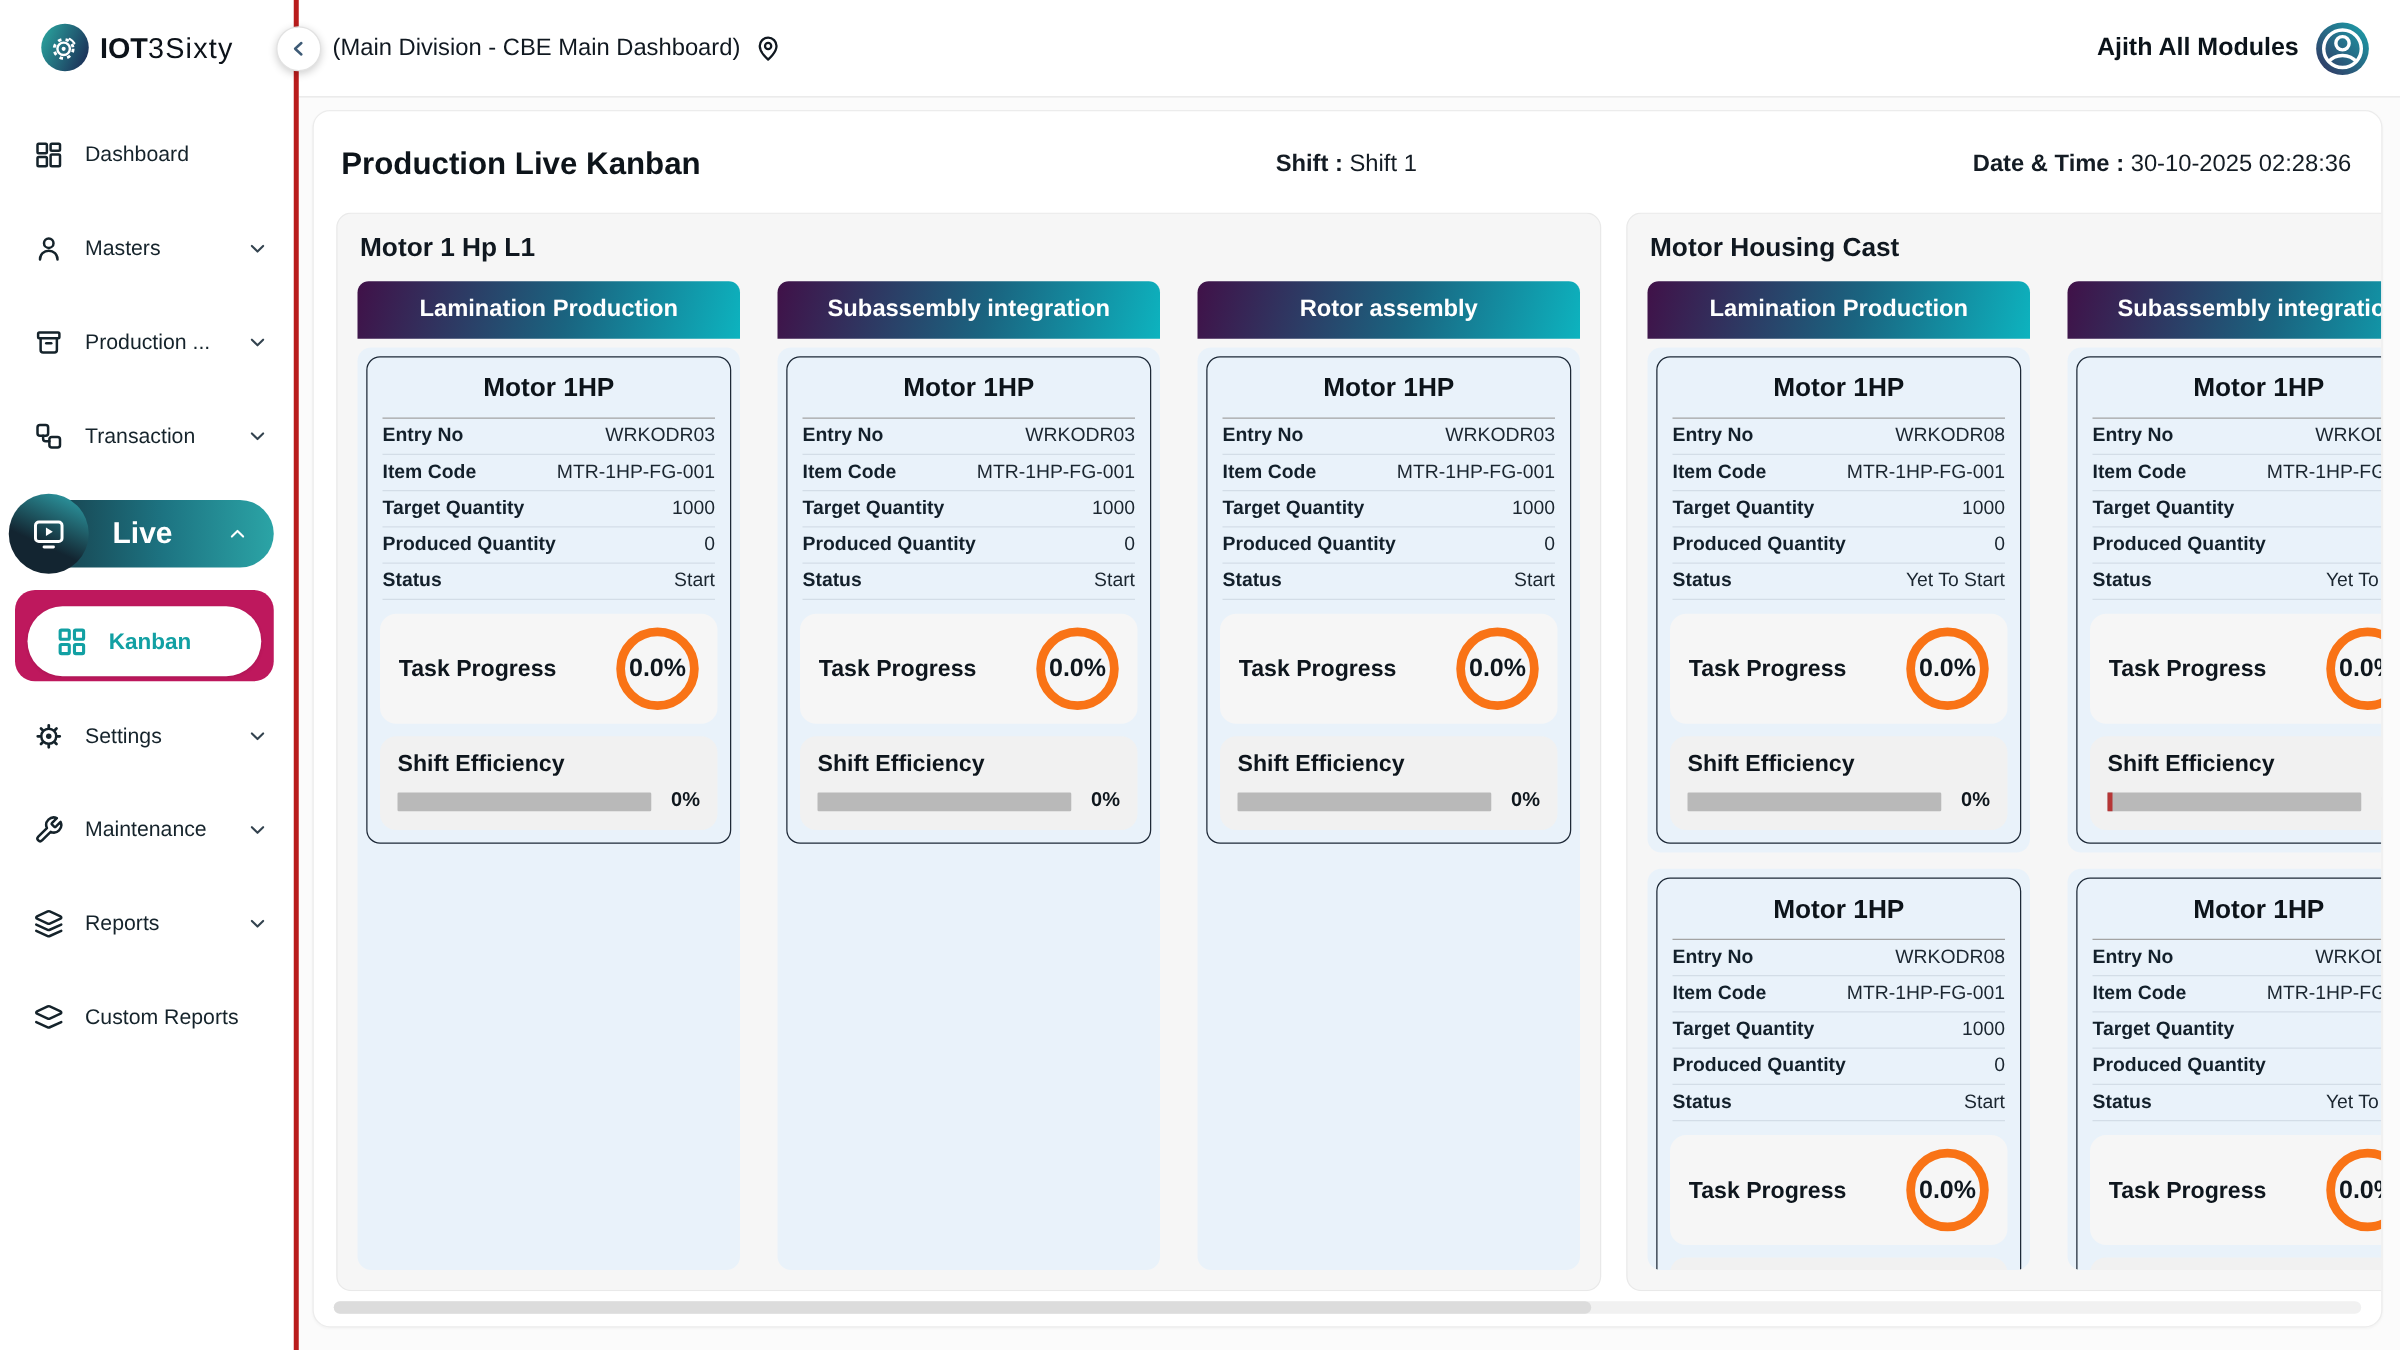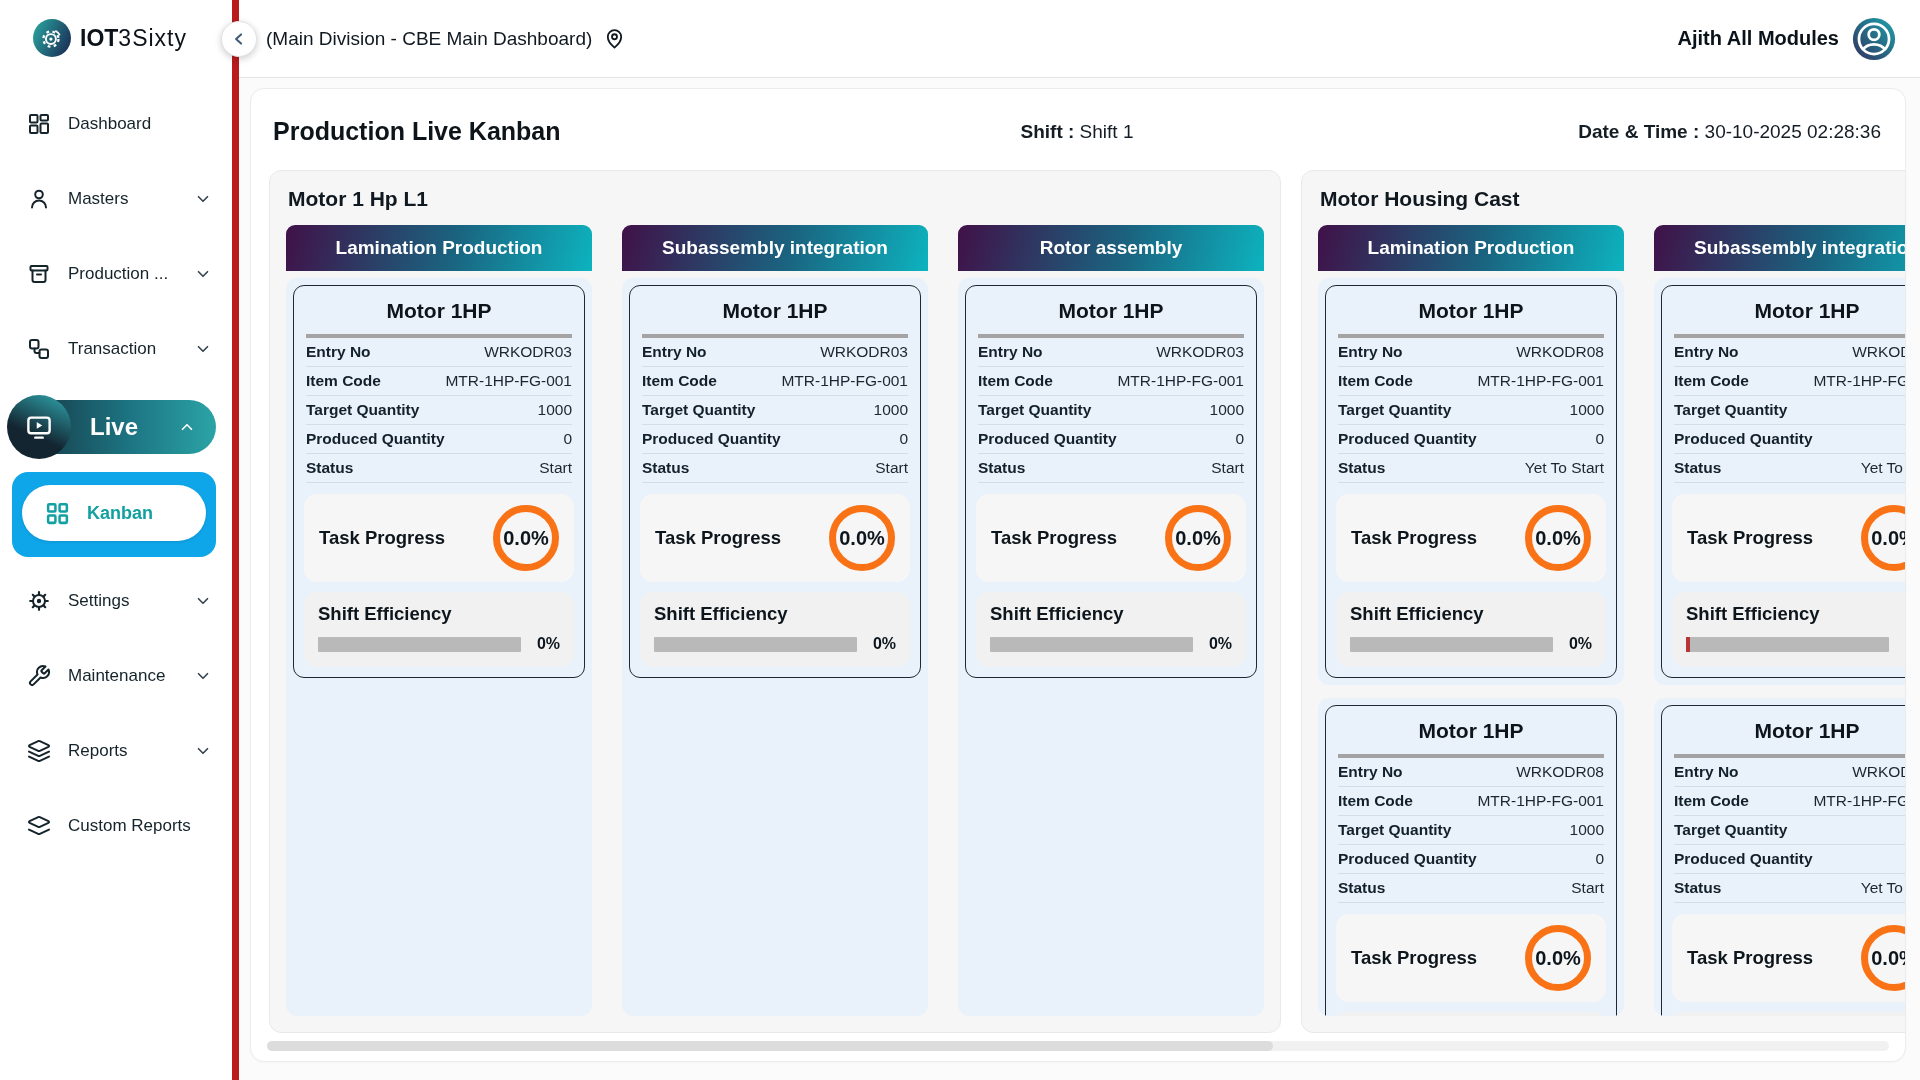--- a/index.html
+++ b/index.html
@@ -1,35 +1,35 @@
 <!DOCTYPE html>
 <html><head>
 <meta charset="utf-8">
 <style>
 *{box-sizing:border-box;margin:0;padding:0}
 html,body{width:1920px;height:1080px;overflow:hidden;font-family:"Liberation Sans","DejaVu Sans",sans-serif;background:#fff;color:#15232b}
 .app{display:flex;width:1920px;height:1080px}
 
-.sidebar{width:239px;flex:0 0 239px;background:#fff;border-right:7px solid #b91c1c;position:relative;padding-top:16px;z-index:2}
+.sidebar{width:239px;flex:0 0 239px;background:#fff;border-right:4px solid #b91c1c;position:relative;padding-top:16px;z-index:2}
 .logo-row{display:flex;align-items:center;gap:9px;padding-left:33px;height:44px}
 .logo-badge{width:38px;height:38px;border-radius:50%;background:linear-gradient(115deg,#2aa49e 5%,#1b2e57 92%);display:flex;align-items:center;justify-content:center;flex:0 0 38px}
 .brand{font-size:23px;color:#0c1219;white-space:nowrap}
 .brand b{font-weight:800}
 .brand i{font-style:normal;font-weight:400;letter-spacing:1px}
 .collapse-btn{position:absolute;top:21px;left:221px;width:36px;height:36px;border-radius:50%;background:#fff;border:1px solid #e2e2e2;box-shadow:0 2px 7px rgba(0,0,0,.2);display:flex;align-items:center;justify-content:center;cursor:pointer}
 .menu{margin-top:40px;display:flex;flex-direction:column}
 .side-item{display:flex;align-items:center;gap:17px;padding:12px 20px 12px 27px;margin-bottom:27px;font-size:17px;font-weight:500;color:#15232b;cursor:pointer}
 .side-item .chev{margin-left:auto;display:flex;color:#33434f}
 .s-icon{display:flex;flex:0 0 24px}
 
 .live-wrap{position:relative;margin:0 16px 8px 10px;height:54px}
 .live-pill{position:absolute;inset:0;border-radius:27px;background:linear-gradient(90deg,#16303c 0%,#1d7482 58%,#2ba4a6 100%);display:flex;align-items:center;color:#fff;padding-left:80px;font-weight:700;font-size:24px}
 .live-pill .chev{margin-left:auto;margin-right:20px;display:flex}
 .live-circle{position:absolute;left:-3px;top:-5px;width:64px;height:64px;border-radius:50%;background:linear-gradient(205deg,#2c97a0 8%,#132531 62%);display:flex;align-items:center;justify-content:center}
-.live-sub{margin:10px 16px 20px 12px;background:#0ea5e9;border-radius:16px;padding:13px 10px 16px}
+.live-sub{margin:10px 16px 20px 12px;background:#be185d;border-radius:16px;padding:13px 10px 4px}
 .kanban-pill{height:56px;background:#fff;border-radius:28px;display:flex;align-items:center;gap:17px;padding-left:23px;color:#12a0a3;font-weight:700;font-size:18px;box-shadow:0 1px 3px rgba(0,0,0,.1);cursor:pointer}
 
 .main{flex:1;display:flex;flex-direction:column;min-width:0;background:#fbfbfb}
 .topbar{height:78px;flex:0 0 78px;background:#fff;border-bottom:1px solid #e5e5e5;display:flex;align-items:center;padding:0 24px 0 27px}
 .loc{font-size:19px;color:#101820;display:flex;align-items:center;gap:11px}
 .topbar-right{margin-left:auto;display:flex;align-items:center;gap:13px}
 .user-name{font-size:20px;font-weight:700;color:#0b131a}
 .avatar{width:44px;height:44px;display:flex;cursor:pointer}
 .content{flex:1;min-height:0;padding:10px 14px 18px 11px}
 .board-card{background:#fff;border:1px solid #ececec;border-radius:14px;height:100%;display:flex;flex-direction:column;box-shadow:0 1px 2px rgba(0,0,0,.03);overflow:hidden}
@@ -44,21 +44,21 @@
 
 .group{flex:0 0 auto;background:#f6f6f6;border:1px solid #e9e9e9;border-radius:12px;padding:14px 16px 16px;display:flex;flex-direction:column;overflow:hidden}
 .group-title{font-size:21px;font-weight:700;margin:2px 0 14px 2px;color:#101820}
 .cols{display:flex;gap:30px;flex:1;min-height:0}
 .col{width:306px;flex:0 0 306px;display:flex;flex-direction:column;min-height:0}
 .col-head{height:46px;flex:0 0 46px;border-radius:9px 9px 0 0;background:linear-gradient(105deg,#401148 0%,#1a6480 55%,#0db3bf 100%);color:#fff;font-weight:700;font-size:19px;display:flex;align-items:center;justify-content:center;white-space:nowrap;overflow:hidden}
 .slots{flex:1;min-height:0;display:flex;flex-direction:column;gap:13px;padding-top:7px}
 .slot{background:#e9f2fa;border-radius:11px;padding:7px;flex:0 0 auto;overflow:hidden}
 .slot.grow{flex:1 1 auto}
 .card{border:1.5px solid #1d2937;border-radius:11px;background:transparent}
-.card-title{font-size:21px;font-weight:700;text-align:center;padding:13px 0 11px;margin:0 12px;color:#0d141a;border-bottom:4px solid #a3a3a3}
+.card-title{font-size:21px;font-weight:700;text-align:center;padding:13px 0 11px;margin:0 12px;color:#0d141a;border-bottom:1px solid #a3a3a3}
 .rows{margin:0 12px}
 .row{display:flex;justify-content:space-between;align-items:center;padding:5px 0;border-bottom:1px solid #d3dde7;font-size:15.5px;gap:8px;white-space:nowrap}
 .row .lbl{font-weight:700;color:#13202b}
 .row .val{color:#1b2630}
 .task-box{margin:11px 10px 0;background:#f6f6f6;border-radius:13px;display:flex;align-items:center;justify-content:space-between;padding:10px 15px;min-height:88px}
 .task-box .lbl{font-size:18.5px;font-weight:700;color:#0e161d}
 .ring{width:66px;height:66px;flex:0 0 66px;border-radius:50%;border:7px solid #f97316;display:flex;align-items:center;justify-content:center;font-size:20px;font-weight:700;color:#0e161d}
 .shift-box{margin:10px 10px 10px;background:#f1f1f1;border-radius:13px;padding:11px 14px 14px}
 .shift-box .lbl{font-size:18.5px;font-weight:700;margin-bottom:10px;color:#0e161d}
 .bar-row{display:flex;align-items:center;gap:16px}

